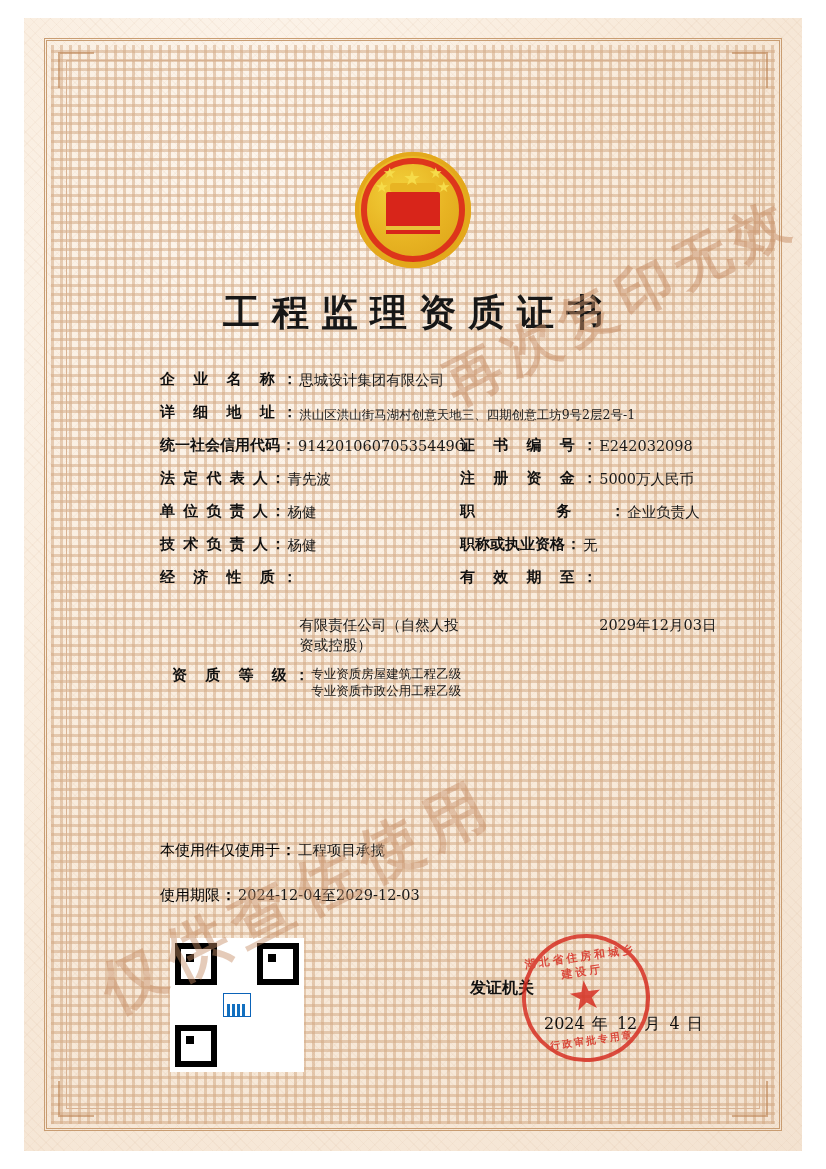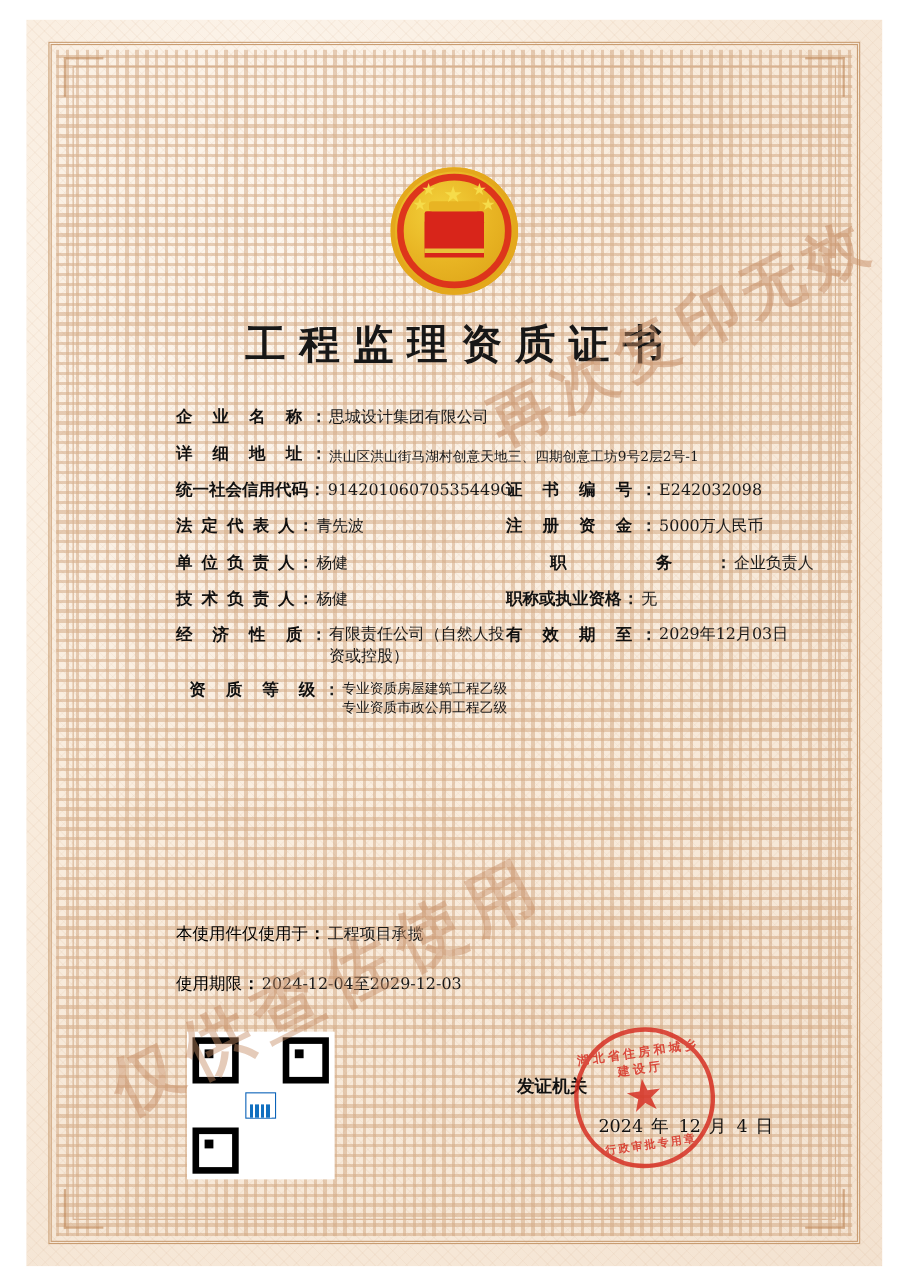--- a/index.html
+++ b/index.html
@@ -179,21 +179,21 @@
   .colon { font-weight: bold; margin: 0 2px 0 1px; }
   .val {
     font-size: 14.5px;
     color: #1a1a1a;
     font-family: "DejaVu Serif", "Liberation Serif", serif;
     line-height: 1.45;
   }
 
   .row.addr .val { font-size: 12.5px; padding-top: 3px; }
   .row.qual .val { font-size: 12.5px; line-height: 1.35; }
-  .row.econ .val { line-height: 1.35; }
+  .row.econ .val { line-height: 1.35; margin-top: 48px; }
 
   
   .usage {
     position: absolute;
     left: 136px;
     top: 822px;
     width: 600px;
     font-size: 15px;
   }
   .usage .line {
@@ -423,21 +423,21 @@
       </div>
     </div>
 
     <div class="row">
       <div class="col left">
         <span class="lbl w5">单 位 负 责 人</span>
         <span class="colon">：</span>
         <span class="val">杨健</span>
       </div>
       <div class="col right">
-        <span class="lbl w4" style="letter-spacing:38px;margin-left:40px;">职 务</span>
+        <span class="lbl w4" style="letter-spacing:38px;">职 务</span>
         <span class="colon">：</span>
         <span class="val">企业负责人</span>
       </div>
     </div>
 
     <div class="row">
       <div class="col left">
         <span class="lbl w5">技 术 负 责 人</span>
         <span class="colon">：</span>
         <span class="val">杨健</span>

